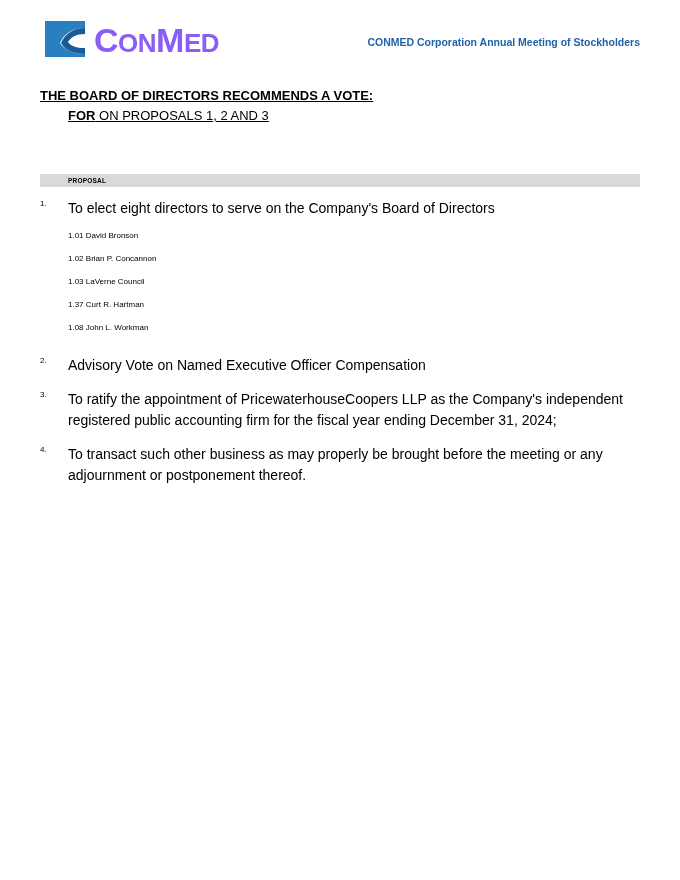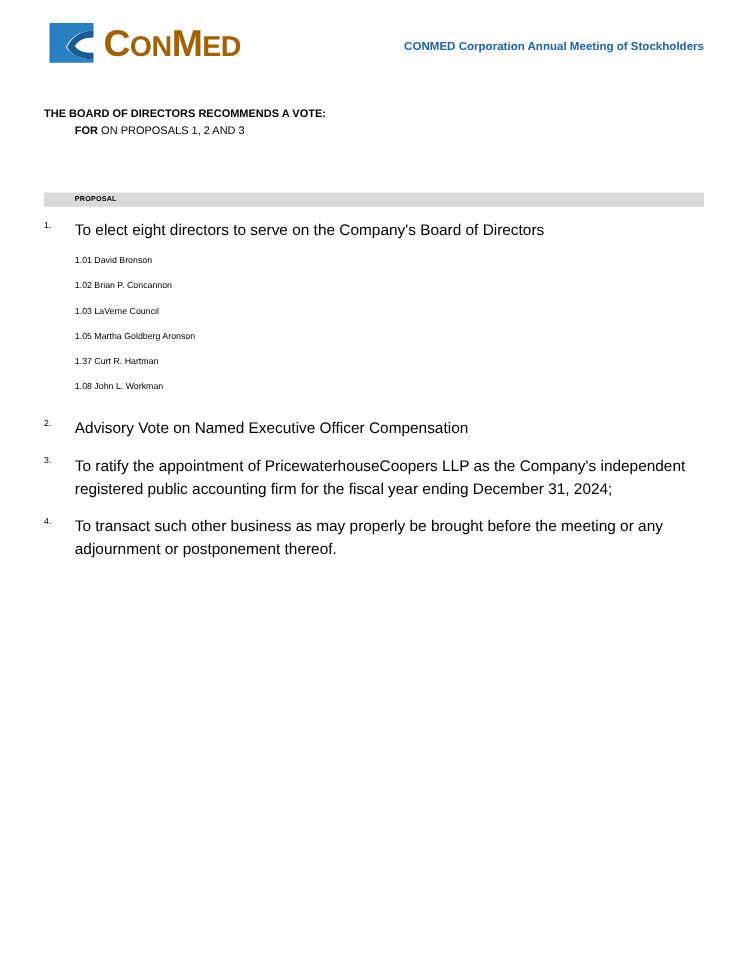--- a/index.html
+++ b/index.html
@@ -41,43 +41,44 @@
   .logo-mark {
     width: 46px;
     height: 42px;
     flex: 0 0 auto;
   }
   .logo-text {
     font-family: "Liberation Sans", sans-serif;
     font-weight: bold;
     font-size: 34px;
     letter-spacing: -0.5px;
-    color: #a16207;
+    color: #8b5cf6;
     line-height: 1;
     position: relative;
     top: 1px;
   }
   .logo-text .small-caps {
     font-size: 26px;
   }
   .header-title {
     color: #1f63a8;
     font-size: 10.5px;
     font-weight: bold;
     text-align: right;
     padding-top: 18px;
     white-space: nowrap;
   }
 
   
   .recommend {
-    margin-top: 14px;
-    font-size: 10px;
+    margin-top: 4px;
+    font-size: 13px;
     font-weight: bold;
     line-height: 1.55;
+    text-decoration: underline;
   }
   .recommend .line2 {
     padding-left: 28px;
     font-weight: normal;
   }
   .recommend .line2 .for {
     font-weight: bold;
   }
 
   
@@ -178,23 +179,20 @@
       <div class="director-item">
         <span class="director-text">1.01 David Bronson</span>
       </div>
       <div class="director-item">
         <span class="director-text">1.02 Brian P. Concannon</span>
       </div>
       <div class="director-item">
         <span class="director-text">1.03 LaVerne Council</span>
       </div>
       <div class="director-item">
-        <span class="director-text">1.05 Martha Goldberg Aronson</span>
-      </div>
-      <div class="director-item">
         <span class="director-text">1.37 Curt R. Hartman</span>
       </div>
       <div class="director-item">
         <span class="director-text">1.08 John L. Workman</span>
       </div>
     </div>
 
     <div class="prop-row gap-before">
       <div class="prop-num">2.</div>
       <div class="prop-text">Advisory Vote on Named Executive Officer Compensation</div>

